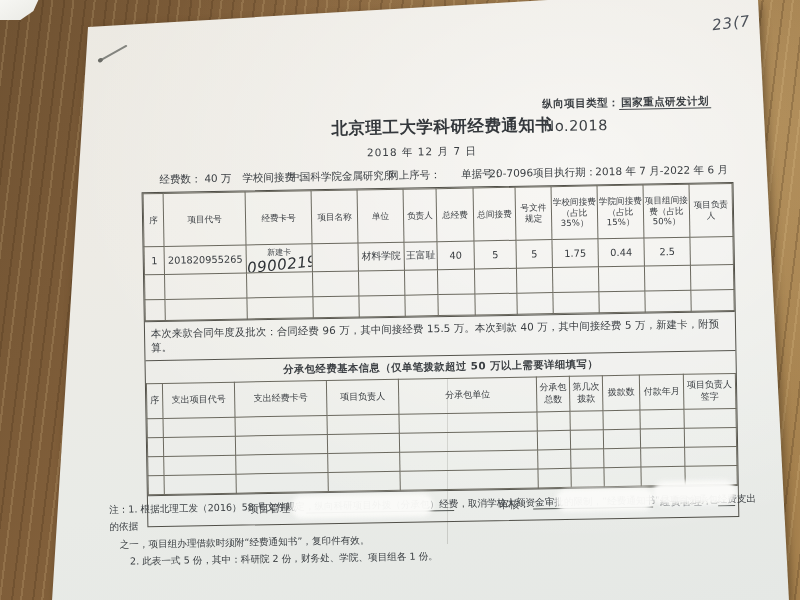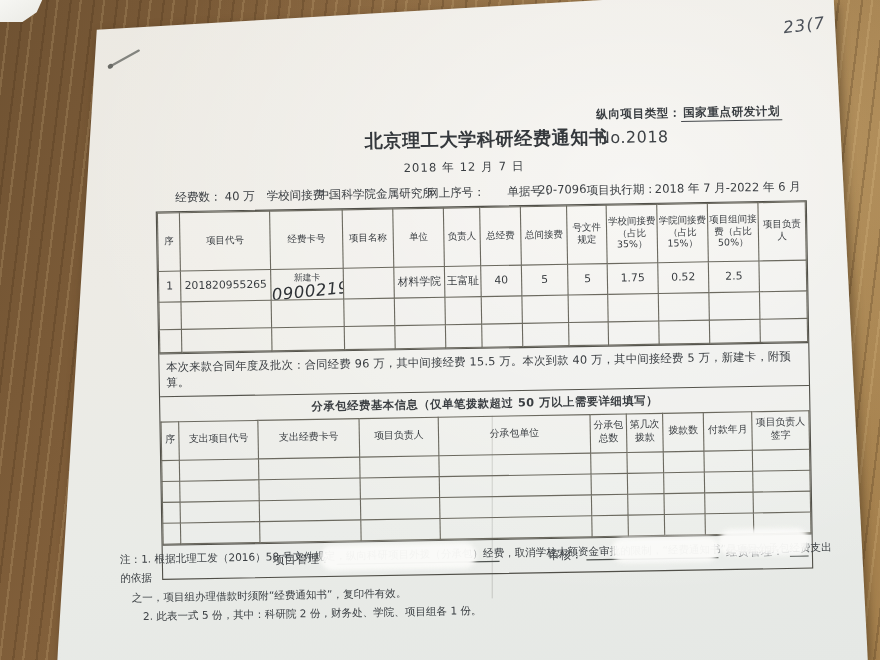--- a/index.html
+++ b/index.html
@@ -132,21 +132,21 @@
             <span class="card-printed">新建卡</span>
             <span class="card-hand">3090021981807</span>
           </td>
           <td></td>
           <td>材料学院</td>
           <td>王富耻</td>
           <td>40</td>
           <td>5</td>
           <td>5</td>
           <td>1.75</td>
-          <td>0.52</td>
+          <td>0.44</td>
           <td>2.5</td>
           <td></td>
         </tr>
         <tr class="r2">
               <td></td>
               <td></td>
               <td></td>
               <td></td>
               <td></td>
               <td></td>

